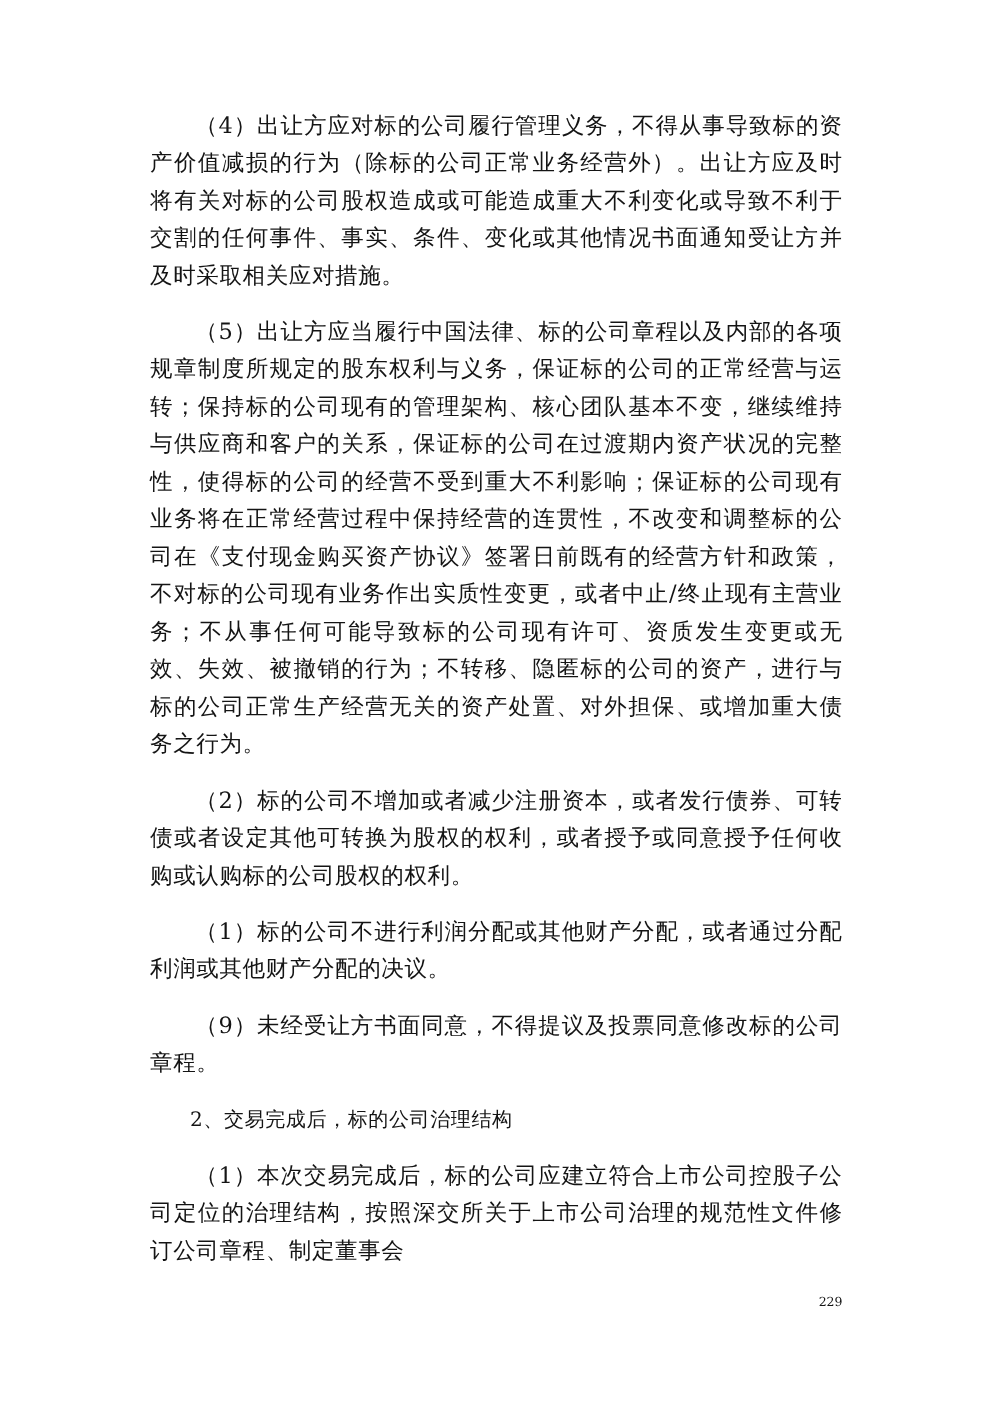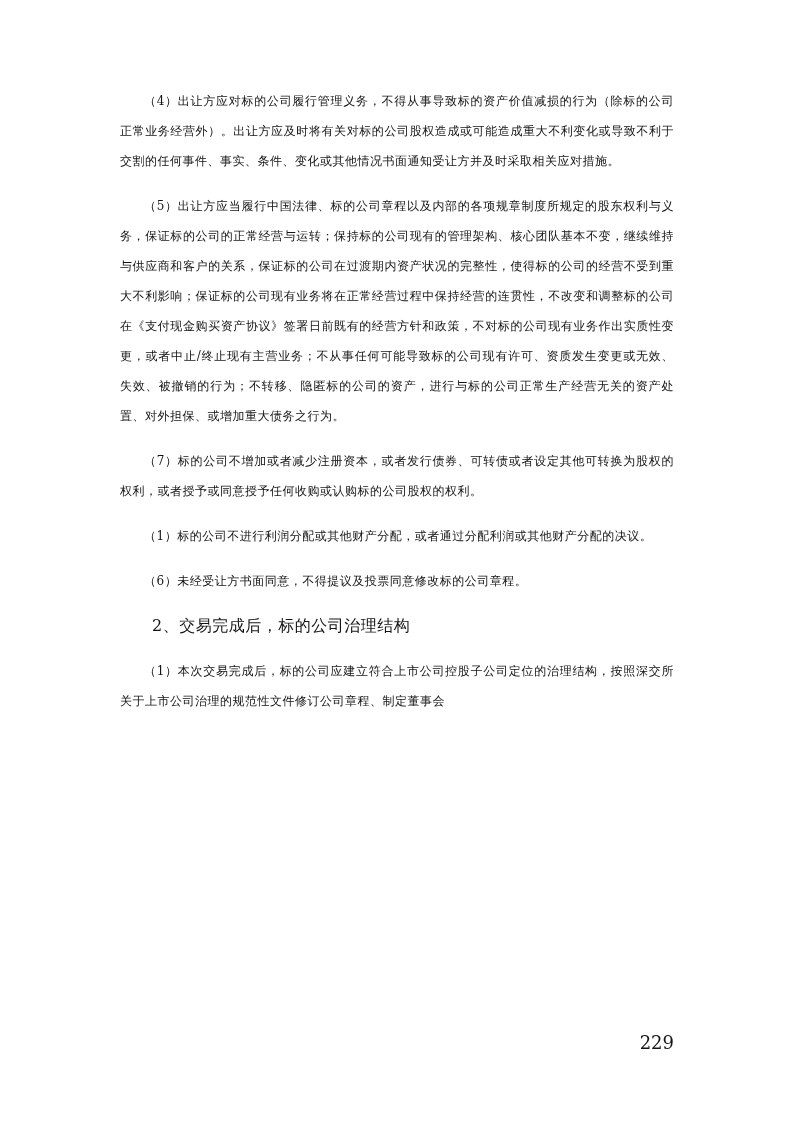--- a/index.html
+++ b/index.html
@@ -16,21 +16,21 @@
     color: #141414;
     overflow: hidden;
   }
   .content {
     position: absolute;
     left: 120px;
     top: 86px;
     width: 554px;
   }
   .para {
-    font-size: 12px;
+    font-size: 18px;
     line-height: 30px;
     text-align: justify;
     text-justify: inter-ideograph;
     text-indent: 2em;
     margin: 0 0 15px 0;
     letter-spacing: 0.5px;
     word-break: break-all;
   }
   .heading {
     font-size: 16px;
@@ -40,32 +40,32 @@
     letter-spacing: 0.5px;
   }
   .para:last-child {
     margin-bottom: 0;
     margin-top: 13px;
   }
   .page-number {
     position: absolute;
     top: 1034px;
     right: 119px;
-    font-size: 18px;
+    font-size: 10px;
     line-height: 18px;
     color: #141414;
   }
 </style>
 </head>
 <body>
 
 <div class="page">
   <div class="content">
     <p class="para">（4）出让方应对标的公司履行管理义务，不得从事导致标的资产价值减损的行为（除标的公司正常业务经营外）。出让方应及时将有关对标的公司股权造成或可能造成重大不利变化或导致不利于交割的任何事件、事实、条件、变化或其他情况书面通知受让方并及时采取相关应对措施。</p>
     <p class="para">（5）出让方应当履行中国法律、标的公司章程以及内部的各项规章制度所规定的股东权利与义务，保证标的公司的正常经营与运转；保持标的公司现有的管理架构、核心团队基本不变，继续维持与供应商和客户的关系，保证标的公司在过渡期内资产状况的完整性，使得标的公司的经营不受到重大不利影响；保证标的公司现有业务将在正常经营过程中保持经营的连贯性，不改变和调整标的公司在《支付现金购买资产协议》签署日前既有的经营方针和政策，不对标的公司现有业务作出实质性变更，或者中止/终止现有主营业务；不从事任何可能导致标的公司现有许可、资质发生变更或无效、失效、被撤销的行为；不转移、隐匿标的公司的资产，进行与标的公司正常生产经营无关的资产处置、对外担保、或增加重大债务之行为。</p>
-    <p class="para">（7）标的公司不增加或者减少注册资本，或者发行债券、可转债或者设定其他可转换为股权的权利，或者授予或同意授予任何收购或认购标的公司股权的权利。</p>
+    <p class="para">（2）标的公司不增加或者减少注册资本，或者发行债券、可转债或者设定其他可转换为股权的权利，或者授予或同意授予任何收购或认购标的公司股权的权利。</p>
     <p class="para">（1）标的公司不进行利润分配或其他财产分配，或者通过分配利润或其他财产分配的决议。</p>
-    <p class="para">（6）未经受让方书面同意，不得提议及投票同意修改标的公司章程。</p>
+    <p class="para">（9）未经受让方书面同意，不得提议及投票同意修改标的公司章程。</p>
     <p class="heading">2、交易完成后，标的公司治理结构</p>
     <p class="para">（1）本次交易完成后，标的公司应建立符合上市公司控股子公司定位的治理结构，按照深交所关于上市公司治理的规范性文件修订公司章程、制定董事会</p>
   </div>
   <div class="page-number">229</div>
 </div>
 
 </body></html>

